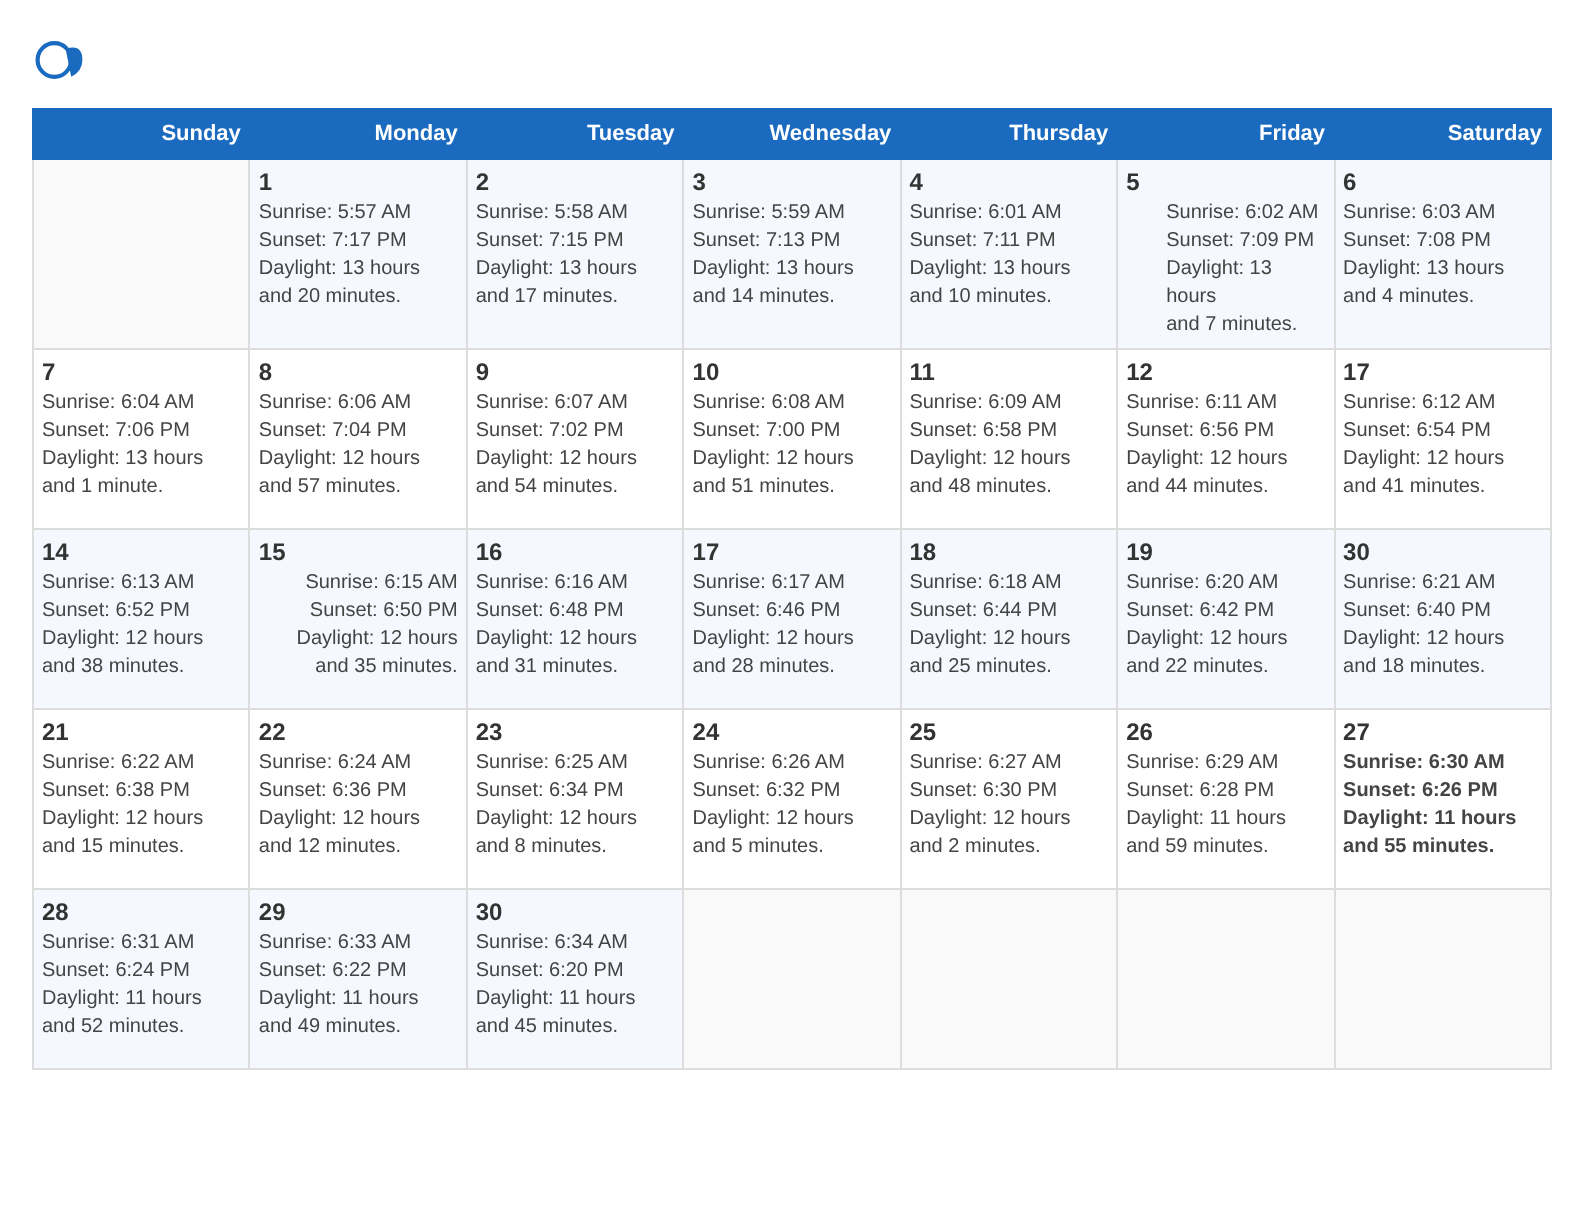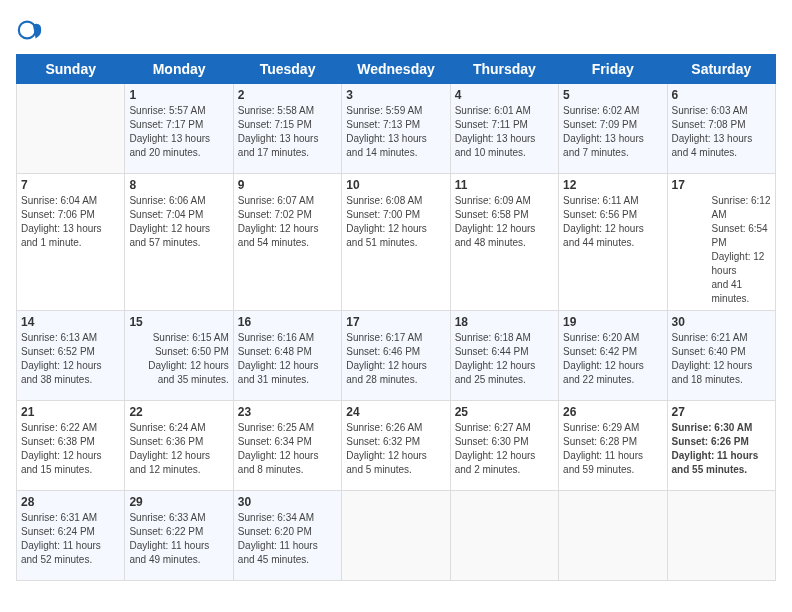--- a/index.html
+++ b/index.html
@@ -50,22 +50,22 @@
       width: 100%;
       border-collapse: collapse;
       font-size: 11px;
     }
     thead tr {
       background-color: #1a6bbf;
       color: white;
     }
     thead th {
       padding: 6px 4px;
-      text-align: center;
-      font-size: 14px;
+      text-align: right;
+      font-size: 11px;
       font-weight: bold;
       border: 1px solid #1a6bbf;
     }
     tbody tr {
       border-bottom: 1px solid #ccc;
     }
     tbody td {
       border: 1px solid #ddd;
       padding: 4px 4px;
       vertical-align: top;
@@ -153,21 +153,21 @@
         </td>
         <td>
           <span class="day-number">4</span>
           <div class="cell-content" style="white-space: pre-line;">Sunrise: 6:01 AM
 Sunset: 7:11 PM
 Daylight: 13 hours
 and 10 minutes.</div>
         </td>
         <td>
           <span class="day-number">5</span>
-          <div class="cell-content" style="white-space: pre-line;">Sunrise: 6:02 AM
+          <div class="cell-content" style="white-space: pre-line; margin-left: 20px;">Sunrise: 6:02 AM
 Sunset: 7:09 PM
 Daylight: 13 hours
 and 7 minutes.</div>
         </td>
         <td>
           <span class="day-number">6</span>
           <div class="cell-content" style="white-space: pre-line;">Sunrise: 6:03 AM
 Sunset: 7:08 PM
 Daylight: 13 hours
 and 4 minutes.</div>
@@ -211,21 +211,21 @@
         </td>
         <td>
           <span class="day-number">12</span>
           <div class="cell-content" style="white-space: pre-line;">Sunrise: 6:11 AM
 Sunset: 6:56 PM
 Daylight: 12 hours
 and 44 minutes.</div>
         </td>
         <td>
           <span class="day-number">17</span>
-          <div class="cell-content" style="white-space: pre-line; margin-left: 40px;">Sunrise: 6:12 AM
+          <div class="cell-content" style="white-space: pre-line;">Sunrise: 6:12 AM
 Sunset: 6:54 PM
 Daylight: 12 hours
 and 41 minutes.</div>
         </td>
       </tr>
       <tr>
         <td>
           <span class="day-number">14</span>
           <div class="cell-content" style="white-space: pre-line;">Sunrise: 6:13 AM
 Sunset: 6:52 PM

